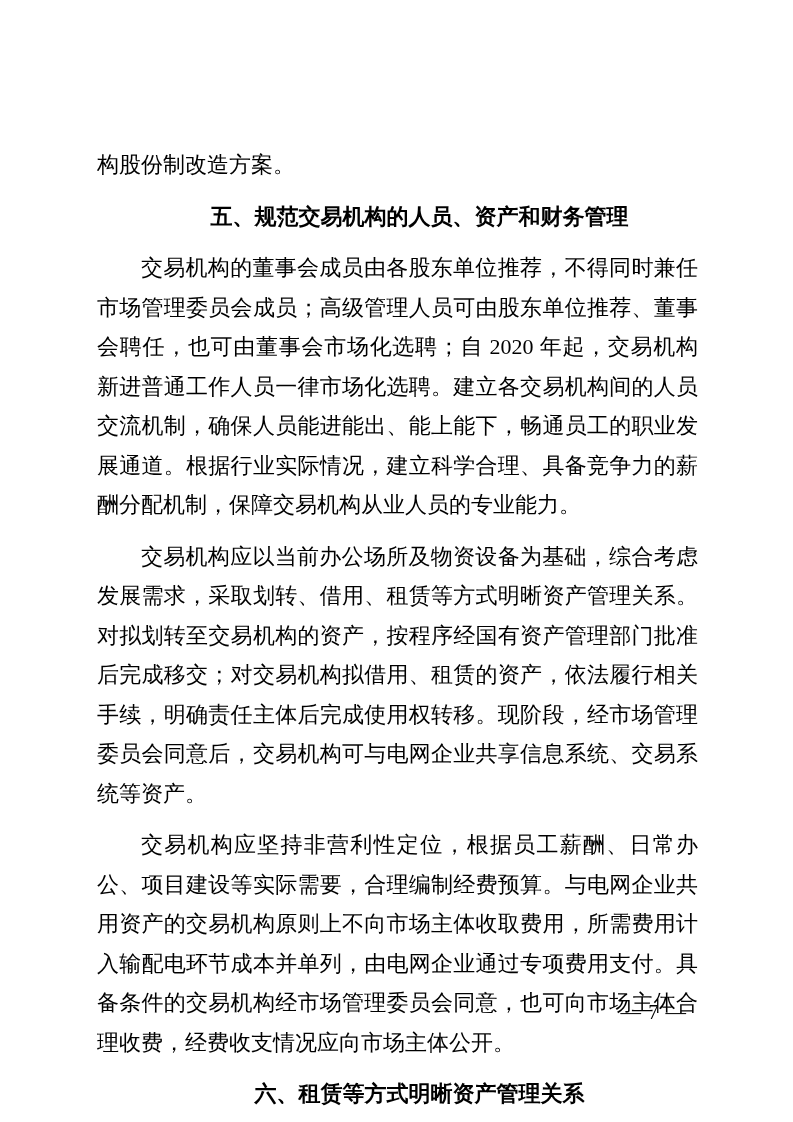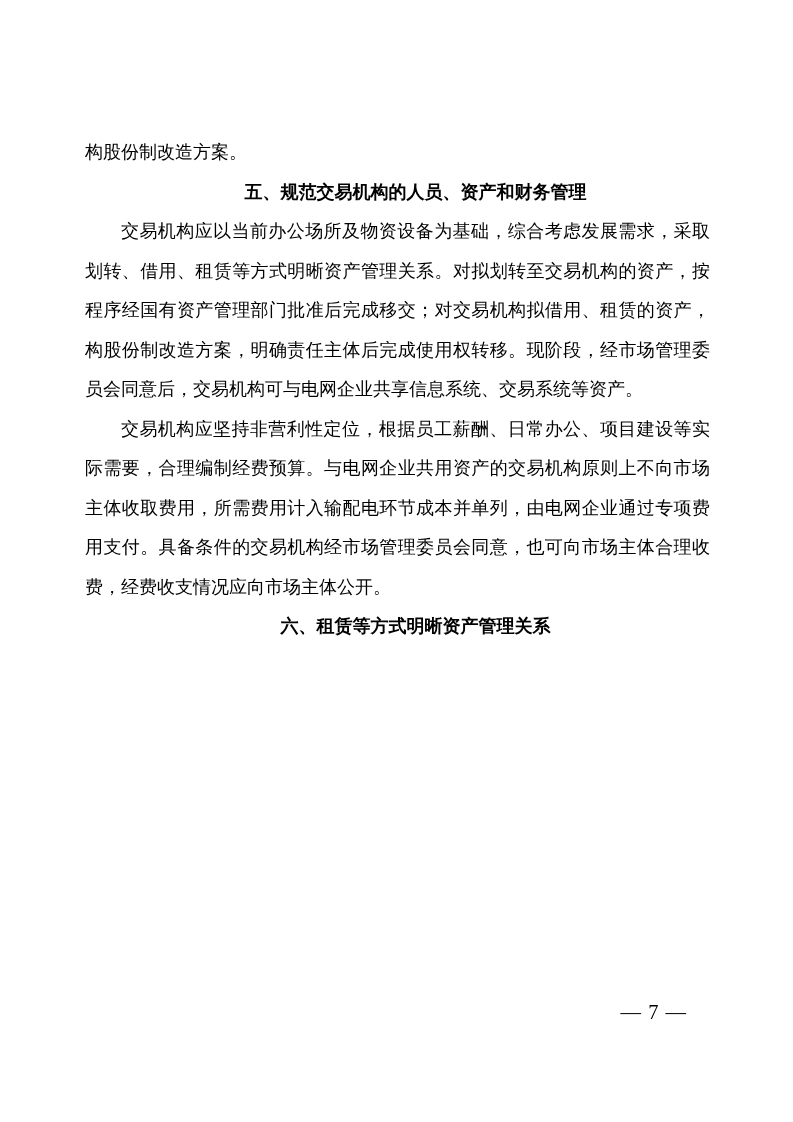--- a/index.html
+++ b/index.html
@@ -15,22 +15,22 @@
     font-family: "Liberation Serif", "DejaVu Serif", serif;
     overflow: hidden;
   }
   .page {
     position: absolute;
     left: 0; top: 0; right: 0; bottom: 0;
     padding: 133px 83px 0 85px;
     box-sizing: border-box;
   }
   .doc-text p, .doc-text h2 {
-    margin: 0;
-    font-size: 18px;
+    margin: 12px;
+    font-size: 22px;
     line-height: 39.5px;
   }
   .doc-text {
     text-align: justify;
   }
   .continuation {
     text-indent: 0;
   }
   .para {
     text-indent: 2em;
@@ -53,22 +53,23 @@
 </style>
 </head>
 <body>
 
 <div class="page">
   <div class="doc-text">
     <p class="continuation">构股份制改造方案。</p>
 
     <h2 class="heading">五、规范交易机构的人员、资产和财务管理</h2>
 
+    <p class="para">交易机构的董事会成员由各股东单位推荐，不得同时兼任市场管理委员会成员；高级管理人员可由股东单位推荐、董事会聘任，也可由董事会市场化选聘；自 2020 年起，交易机构新进普通工作人员一律市场化选聘。建立各交易机构间的人员交流机制，确保人员能进能出、能上能下，畅通员工的职业发展通道。根据行业实际情况，建立科学合理、具备竞争力的薪酬分配机制，保障交易机构从业人员的专业能力。</p>
 
-    <p class="para">交易机构应以当前办公场所及物资设备为基础，综合考虑发展需求，采取划转、借用、租赁等方式明晰资产管理关系。对拟划转至交易机构的资产，按程序经国有资产管理部门批准后完成移交；对交易机构拟借用、租赁的资产，构股份制改造方案，明确责任主体后完成使用权转移。现阶段，经市场管理委员会同意后，交易机构可与电网企业共享信息系统、交易系统等资产。</p>
+    <p class="para">交易机构应以当前办公场所及物资设备为基础，综合考虑发展需求，采取划转、借用、租赁等方式明晰资产管理关系。对拟划转至交易机构的资产，按程序经国有资产管理部门批准后完成移交；对交易机构拟借用、租赁的资产，依法履行相关手续，明确责任主体后完成使用权转移。现阶段，经市场管理委员会同意后，交易机构可与电网企业共享信息系统、交易系统等资产。</p>
 
     <p class="para">交易机构应坚持非营利性定位，根据员工薪酬、日常办公、项目建设等实际需要，合理编制经费预算。与电网企业共用资产的交易机构原则上不向市场主体收取费用，所需费用计入输配电环节成本并单列，由电网企业通过专项费用支付。具备条件的交易机构经市场管理委员会同意，也可向市场主体合理收费，经费收支情况应向市场主体公开。</p>
 
     <h2 class="heading">六、租赁等方式明晰资产管理关系</h2>
   </div>
 
   <div class="page-number">— 7 —</div>
 </div>
 
 </body></html>

